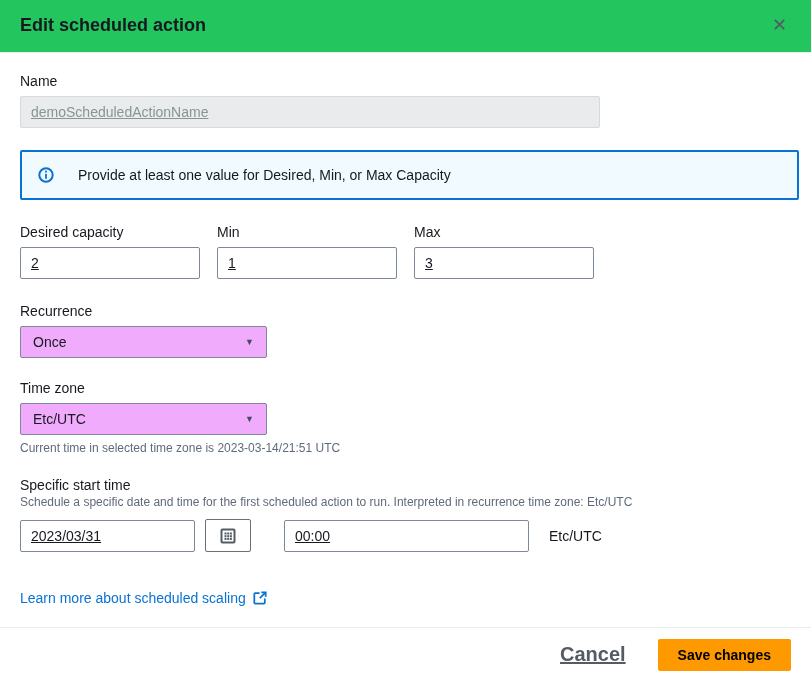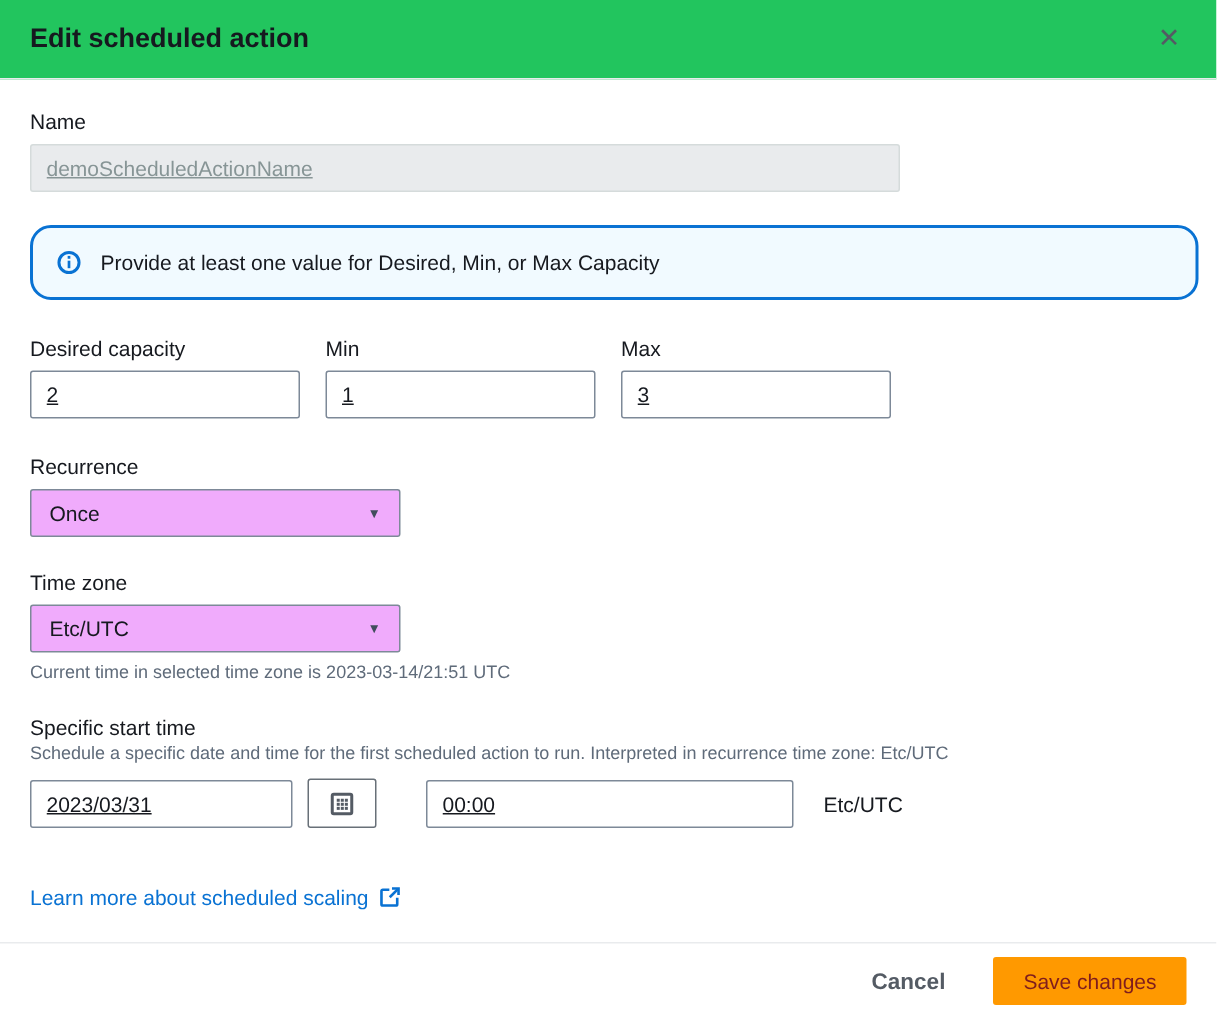--- a/index.html
+++ b/index.html
@@ -70,23 +70,23 @@
     color: #879596;
   }
   .name-input { width: 580px; }
 
   
   .alert {
     margin: 22px 0 24px 0;
     width: 779px;
     display: flex;
     align-items: center;
-    gap: 13px;
+    gap: 24px;
     border: 2px solid #0972d3;
-    border-radius: 14px;
+    border-radius: 2px;
     background: #f1faff;
     padding: 15px 16px;
     font-size: 14px;
     color: #16191f;
   }
   .alert .icon-wrap { display: flex; flex: 0 0 auto; }
 
   
   .cap-row { display: flex; gap: 17px; margin-bottom: 24px; }
   .cap-field { width: 180px; }
@@ -161,33 +161,34 @@
     padding: 9px 20px 14px 20px;
     display: flex;
     justify-content: flex-end;
     align-items: center;
     gap: 28px;
   }
   .cancel-btn {
     background: none;
     border: none;
     color: #545b64;
-    font-size: 15px;
+    font-size: 20px;
     font-weight: 700;
     font-family: "Liberation Sans", sans-serif;
     cursor: pointer;
     padding: 6px 4px;
+    text-decoration: underline;
   }
   .save-btn {
     background: #ff9900;
     border: none;
     border-radius: 2px;
-    color: #7f1d1d;
-    font-size: 14px;
-    font-weight: 400;
+    color: #000000;
+    font-size: 14px;
+    font-weight: 700;
     font-family: "Liberation Sans", sans-serif;
     padding: 8px 20px;
     cursor: pointer;
   }
 </style>
 </head>
 <body>
 
 <div class="modal-header">
   <h1 class="modal-title">Edit scheduled action</h1>

